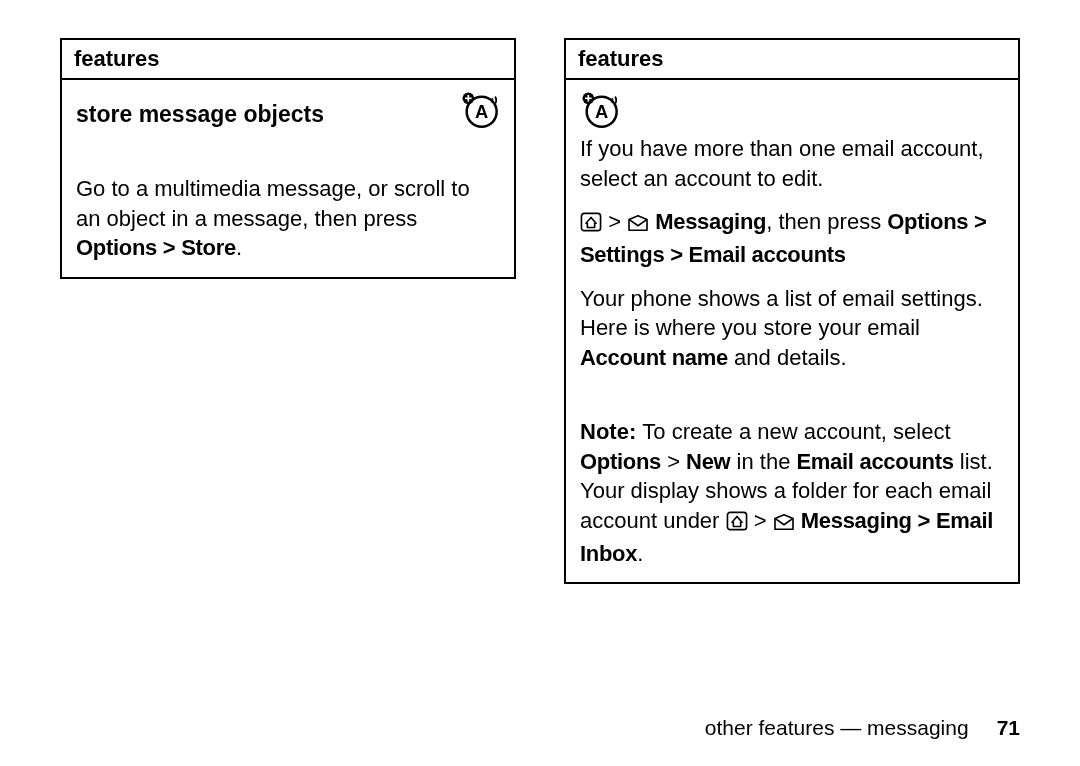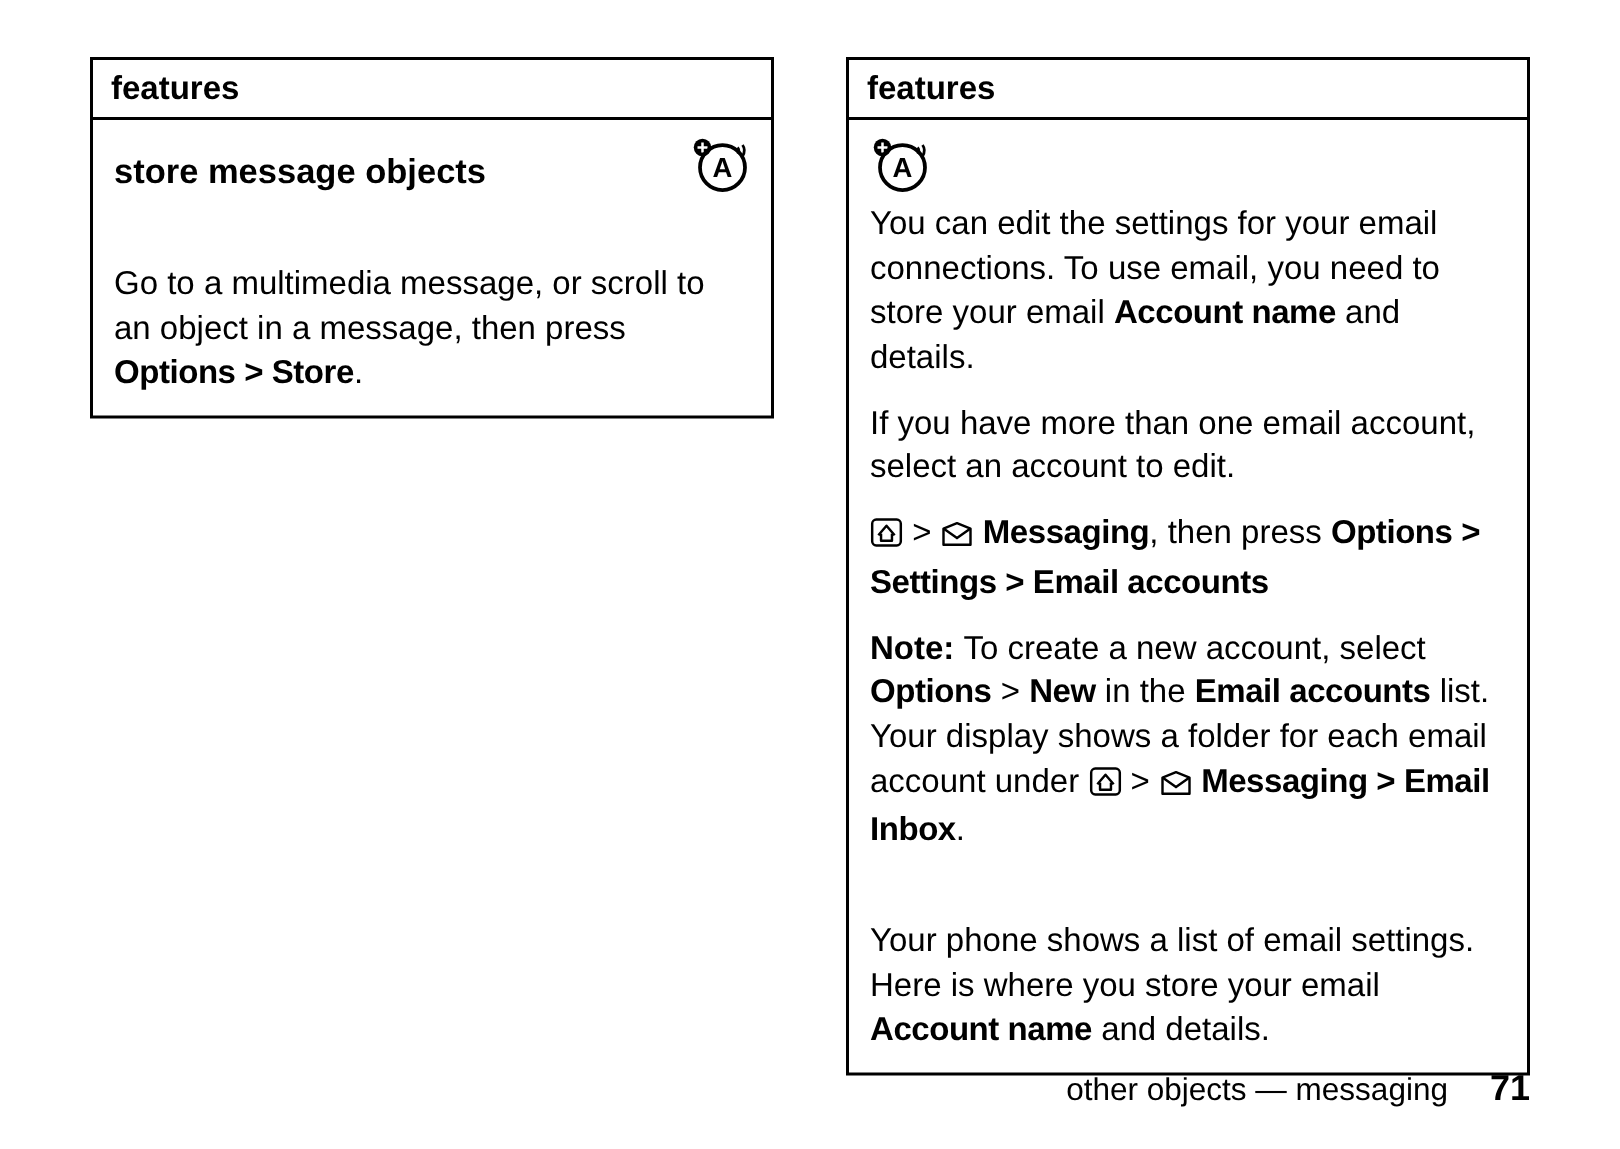--- a/index.html
+++ b/index.html
@@ -70,21 +70,21 @@
   }
   .footer {
     position: absolute;
     bottom: 26px;
     right: 60px;
     font-size: 21px;
   }
   .footer .pg {
     font-weight: bold;
     margin-left: 28px;
-    font-size: 24px;
+    font-size: 21px;
   }
 </style>
 </head>
 <body>
 
 <div class="page">
   <div class="columns">
 
     <div class="col">
       <div class="box">
@@ -126,23 +126,20 @@
                 <line x1="10" y1="6" x2="10" y2="14" stroke="#fff" stroke-width="2"></line>
                 <line x1="6" y1="10" x2="14" y2="10" stroke="#fff" stroke-width="2"></line>
                 <circle cx="26" cy="26" r="18" fill="none" stroke="#000" stroke-width="3"></circle>
                 <text x="26" y="34" text-anchor="middle" font-family="Helvetica,Arial" font-size="22" font-weight="bold" fill="#000">A</text>
                 <path d="M38 10 q2 2 0 5" stroke="#000" stroke-width="2.2" fill="none"></path>
                 <path d="M42 8 q3 4 0 9" stroke="#000" stroke-width="2.2" fill="none"></path>
               </svg>
             </div>
           </div>
 
-          <p class="p">
-            <span>You can edit the settings for your email connections. To use email, you need to store your email </span><span class="condensed">Account name</span><span> and details.</span>
-          </p>
 
           <p class="p">If you have more than one email account, select an account to edit.</p>
 
           <p class="p">
             <span class="inline-icon">
               <svg width="22" height="20" viewBox="0 0 24 22">
                 <rect x="1.5" y="1.5" width="21" height="19" rx="3" fill="none" stroke="#000" stroke-width="1.8"></rect>
                 <path d="M6 13 L12 6 L18 13 M8 12 v5 h8 v-5" fill="none" stroke="#000" stroke-width="1.8" stroke-linejoin="round"></path>
               </svg>
             </span>
@@ -150,42 +147,42 @@
             <span class="inline-icon">
               <svg width="22" height="18" viewBox="0 0 24 20">
                 <path d="M2 6 L12 2 L22 6 L22 18 L2 18 Z" fill="none" stroke="#000" stroke-width="1.8" stroke-linejoin="round"></path>
                 <path d="M2 6 L12 13 L22 6" fill="none" stroke="#000" stroke-width="1.8"></path>
               </svg>
             </span>
             <span> </span><span class="condensed">Messaging</span><span>, then press </span><span class="condensed">Options</span><span class="condensed"> &gt; Settings &gt; Email accounts</span>
           </p>
 
           <p class="p">
+            <span>Your phone shows a list of email settings. Here is where you store your email </span><span class="condensed">Account name</span><span> and details.</span>
+          </p>
+
+          <p class="p">
             <b><span>Note: </span></b><span>To create a new account, select </span><span class="condensed">Options</span><span> &gt; </span><span class="condensed">New</span><span> in the </span><span class="condensed">Email accounts</span><span> list. Your display shows a folder for each email account under </span>
             <span class="inline-icon">
               <svg width="22" height="20" viewBox="0 0 24 22">
                 <rect x="1.5" y="1.5" width="21" height="19" rx="3" fill="none" stroke="#000" stroke-width="1.8"></rect>
                 <path d="M6 13 L12 6 L18 13 M8 12 v5 h8 v-5" fill="none" stroke="#000" stroke-width="1.8" stroke-linejoin="round"></path>
               </svg>
             </span>
             <span> &gt; </span>
             <span class="inline-icon">
               <svg width="22" height="18" viewBox="0 0 24 20">
                 <path d="M2 6 L12 2 L22 6 L22 18 L2 18 Z" fill="none" stroke="#000" stroke-width="1.8" stroke-linejoin="round"></path>
                 <path d="M2 6 L12 13 L22 6" fill="none" stroke="#000" stroke-width="1.8"></path>
               </svg>
             </span>
             <span> </span><span class="condensed">Messaging</span><span class="condensed"> &gt; Email Inbox</span><span>.</span>
           </p>
-
-          <p class="p">
-            <span>Your phone shows a list of email settings. Here is where you store your email </span><span class="condensed">Account name</span><span> and details.</span>
-          </p>
         </div>
       </div>
     </div>
 
   </div>
 
   <div class="footer">
-    <span>other objects — messaging</span><span class="pg">71</span>
+    <span>other features — messaging</span><span class="pg">71</span>
   </div>
 </div>
 
 </body></html>

